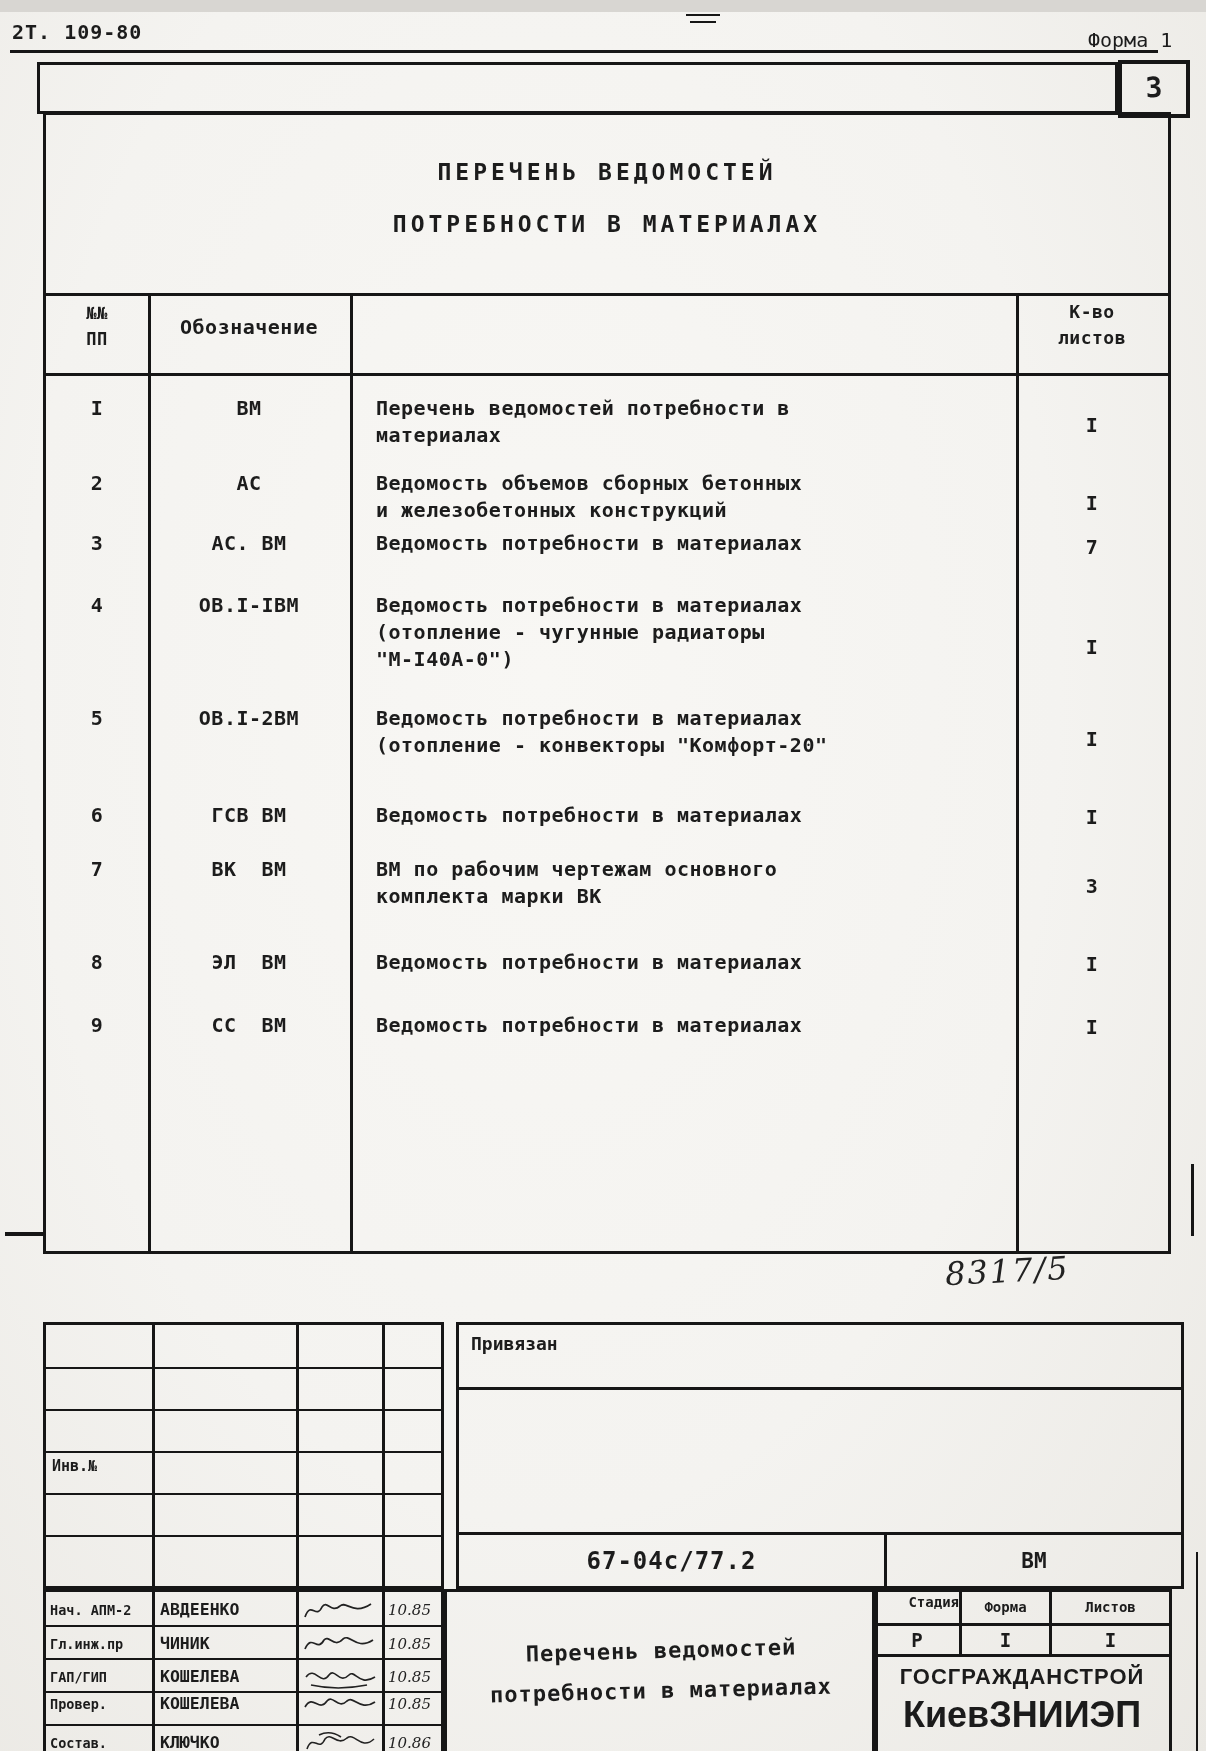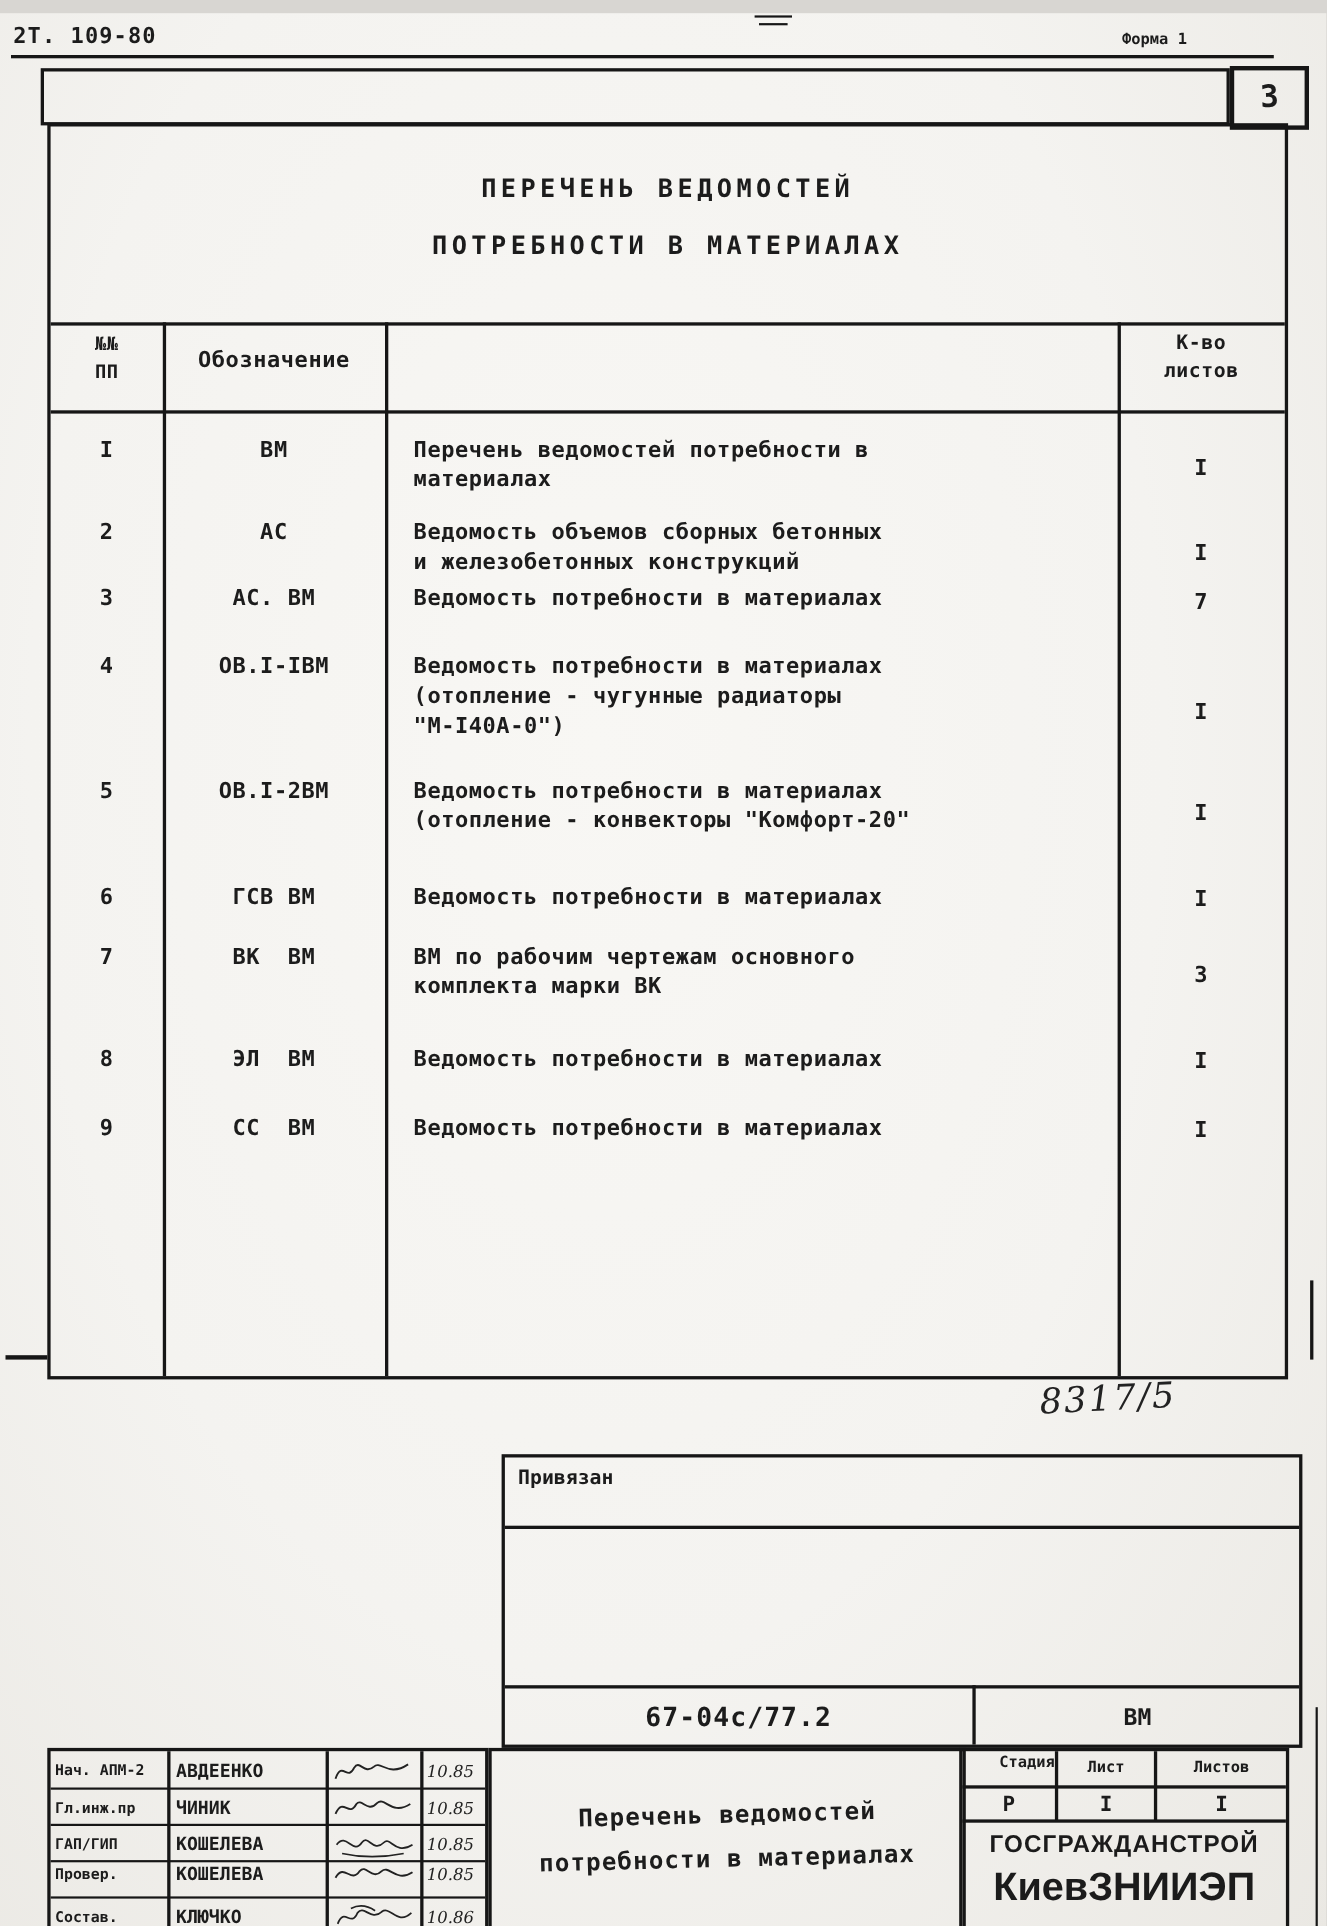--- a/index.html
+++ b/index.html
@@ -32,21 +32,21 @@
 </style>
 </head>
 <body>
 
 <div class="page">
 
   <div class="abs tw" style="left:12px;top:8px;font-size:20px;letter-spacing:1px;">2Т. 109-80</div>
   <div class="ln" style="left:10px;top:38px;width:1148px;height:3px;"></div>
   <div class="ln" style="left:686px;top:2px;width:34px;height:2px;"></div>
   <div class="ln" style="left:690px;top:9px;width:26px;height:2px;"></div>
-  <div class="abs tw" style="left:1020px;top:16px;font-size:14px;font-weight:bold;">Форма 1</div>
+  <div class="abs tw" style="left:1088px;top:16px;font-size:20px;font-weight:normal;">Форма 1</div>
 
   <div class="box" style="left:37px;top:50px;width:1075px;height:46px;"></div>
   <div class="box" style="left:1118px;top:48px;width:64px;height:50px;border-width:4px;">
     <div class="abs tw ctr" style="left:0;top:7px;width:100%;font-size:28px;transform:rotate(-3deg);">3</div>
   </div>
 
   <div class="maintable">
 
     <div class="abs tw ctr" style="left:0;top:44px;width:100%;font-size:23px;letter-spacing:4px;">ПЕРЕЧЕНЬ ВЕДОМОСТЕЙ</div>
     <div class="abs tw ctr" style="left:0;top:96px;width:100%;font-size:23px;letter-spacing:4px;">ПОТРЕБНОСТИ В МАТЕРИАЛАХ</div>
@@ -125,20 +125,31 @@
       <div class="c cnt tw">I</div>
     </div>
   </div>
 
   <div class="ln" style="left:5px;top:1220px;width:38px;height:4px;"></div>
   <div class="ln" style="left:1191px;top:1152px;width:3px;height:72px;"></div>
   <div class="ln" style="left:1196px;top:1540px;width:2px;height:211px;"></div>
 
   <div class="abs hand" style="left:945px;top:1240px;font-size:32px;letter-spacing:2px;transform:rotate(-3deg);">8317/5</div>
 
+  <div class="box" style="left:43px;top:1310px;width:395px;height:261px;">
+    <div class="ln" style="left:106px;top:0;width:3px;height:100%;"></div>
+    <div class="ln" style="left:250px;top:0;width:3px;height:100%;"></div>
+    <div class="ln" style="left:336px;top:0;width:3px;height:100%;"></div>
+    <div class="ln" style="left:0;top:42px;width:100%;height:2px;"></div>
+    <div class="ln" style="left:0;top:84px;width:100%;height:2px;"></div>
+    <div class="ln" style="left:0;top:126px;width:100%;height:2px;"></div>
+    <div class="ln" style="left:0;top:168px;width:100%;height:2px;"></div>
+    <div class="ln" style="left:0;top:210px;width:100%;height:2px;"></div>
+    <div class="abs tw" style="left:6px;top:132px;font-size:15px;">Инв.№</div>
+  </div>
 
   <div class="box" style="left:456px;top:1310px;width:722px;height:261px;">
     <div class="ln" style="left:0;top:62px;width:100%;height:3px;"></div>
     <div class="ln" style="left:0;top:207px;width:100%;height:3px;"></div>
     <div class="ln" style="left:425px;top:207px;width:3px;height:54px;"></div>
     <div class="abs tw" style="left:12px;top:8px;font-size:18px;">Привязан</div>
     <div class="abs tw ctr" style="left:0;top:222px;width:425px;font-size:24px;letter-spacing:1px;">67-04с/77.2</div>
     <div class="abs tw ctr" style="left:428px;top:224px;width:294px;font-size:21px;">ВМ</div>
   </div>
 
@@ -207,21 +218,21 @@
     <div class="abs tw ctr" style="left:0;top:46px;width:100%;font-size:22px;letter-spacing:1px;transform:rotate(-1.5deg);">Перечень ведомостей</div>
     <div class="abs tw ctr" style="left:0;top:86px;width:100%;font-size:22px;letter-spacing:1px;transform:rotate(-1.5deg);">потребности в материалах</div>
   </div>
 
   <div class="box" style="left:872px;top:1577px;width:294px;height:168px;">
     <div class="ln" style="left:84px;top:0;width:3px;height:64px;"></div>
     <div class="ln" style="left:174px;top:0;width:3px;height:64px;"></div>
     <div class="ln" style="left:0;top:31px;width:100%;height:3px;"></div>
     <div class="ln" style="left:0;top:62px;width:100%;height:3px;"></div>
     <div class="abs tw ctr" style="left:0;top:2px;width:84px;font-size:14px;text-align:right;">Стадия</div>
-    <div class="abs tw ctr" style="left:87px;top:7px;width:87px;font-size:14px;">Лист</div>
+    <div class="abs tw ctr" style="left:87px;top:7px;width:87px;font-size:14px;">Форма</div>
     <div class="abs tw ctr" style="left:177px;top:7px;width:117px;font-size:14px;">Листов</div>
     <div class="abs tw ctr" style="left:0;top:37px;width:84px;font-size:19px;">Р</div>
     <div class="abs tw ctr" style="left:87px;top:37px;width:87px;font-size:19px;">I</div>
     <div class="abs tw ctr" style="left:177px;top:37px;width:117px;font-size:19px;">I</div>
     <div class="abs ctr" style="left:0;top:72px;width:100%;font-size:22px;font-weight:bold;font-family:'Liberation Sans',sans-serif;letter-spacing:1px;">ГОСГРАЖДАНСТРОЙ</div>
     <div class="abs ctr" style="left:0;top:102px;width:100%;font-size:36px;font-weight:bold;font-family:'Liberation Sans',sans-serif;">КиевЗНИИЭП</div>
   </div>
 
 </div>
 

